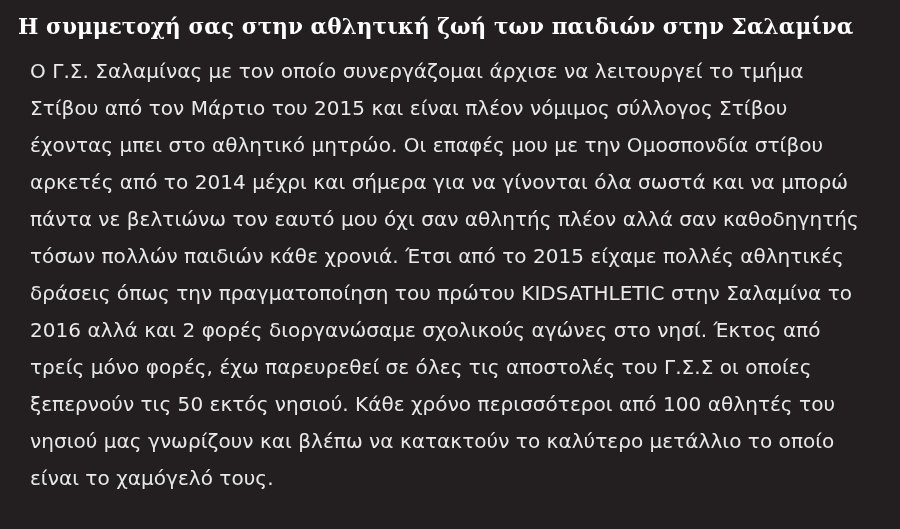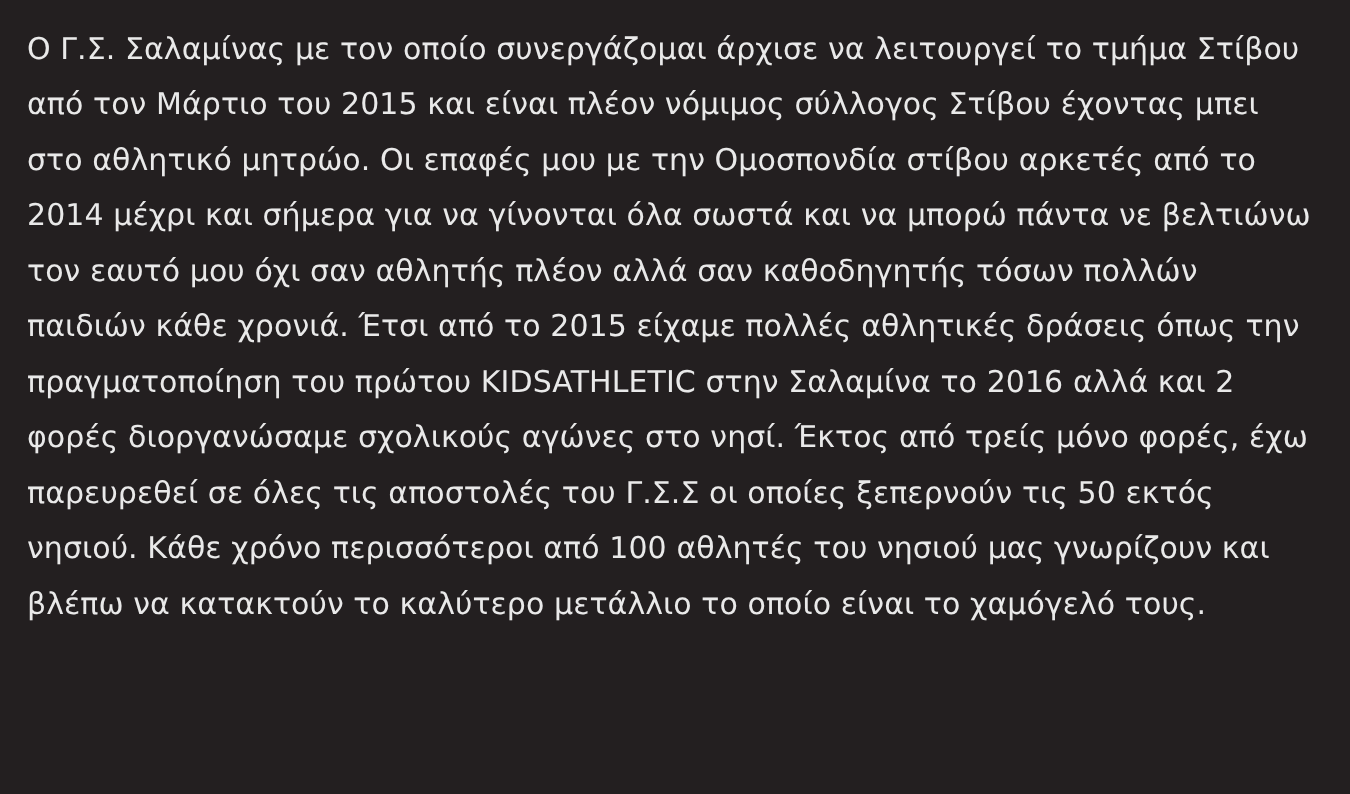--- a/index.html
+++ b/index.html
@@ -27,24 +27,25 @@
     font-size: 21.5px;
     line-height: 1.25;
     color: #ffffff;
     margin: 0 0 9px 0;
     letter-spacing: 0.1px;
   }
   .doc-body {
     font-size: 20px;
     line-height: 37px;
     color: #e9e9e9;
-    margin: 0;
+    margin: 12px;
     letter-spacing: 0.05px;
     text-align: left;
     white-space: pre-wrap;
   }
 </style>
 </head>
 <body>
 
 <div class="page">
+  <h1 class="doc-title">Η συμμετοχή σας στην αθλητική ζωή των παιδιών στην Σαλαμίνα</h1>
   <p class="doc-body">Ο Γ.Σ. Σαλαμίνας με τον οποίο συνεργάζομαι άρχισε να λειτουργεί το τμήμα Στίβου από τον Μάρτιο του 2015 και είναι πλέον νόμιμος σύλλογος Στίβου έχοντας μπει στο αθλητικό μητρώο. Οι επαφές μου με την Ομοσπονδία στίβου αρκετές από το 2014 μέχρι και σήμερα για να γίνονται όλα σωστά και να μπορώ πάντα νε βελτιώνω τον εαυτό μου όχι σαν αθλητής πλέον αλλά σαν καθοδηγητής τόσων πολλών παιδιών κάθε χρονιά. Έτσι από το 2015 είχαμε πολλές αθλητικές δράσεις όπως την πραγματοποίηση του πρώτου KIDSATHLETIC στην Σαλαμίνα το 2016 αλλά και 2 φορές διοργανώσαμε σχολικούς αγώνες στο νησί. Έκτος από τρείς μόνο φορές, έχω παρευρεθεί σε όλες τις αποστολές του Γ.Σ.Σ οι οποίες ξεπερνούν τις 50 εκτός νησιού. Κάθε χρόνο περισσότεροι από 100 αθλητές του νησιού μας γνωρίζουν και βλέπω να κατακτούν το καλύτερο μετάλλιο το οποίο είναι το χαμόγελό τους.</p>
 </div>
 
 </body></html>

